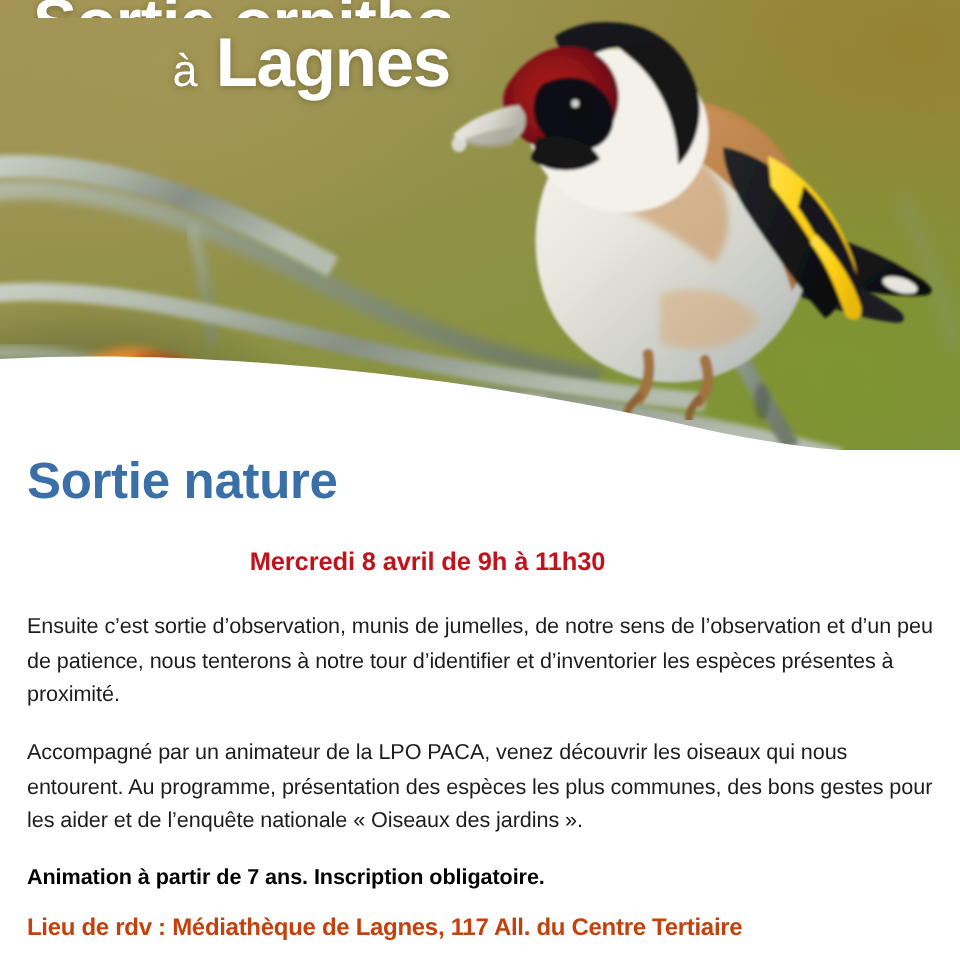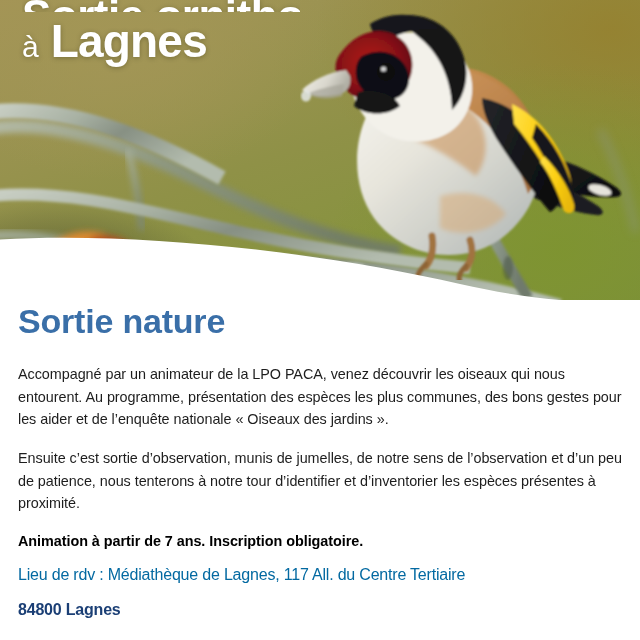--- a/index.html
+++ b/index.html
@@ -89,20 +89,21 @@
     font-weight: 700;
     line-height: 52px;
     letter-spacing: -0.5px;
   }
   .headline-main {
     display: block;
     font-size: 46px;
     font-weight: 700;
     line-height: 58px;
     letter-spacing: -0.8px;
+    text-align: right;
   }
   .headline-main .prefix {
     font-size: 30px;
     font-weight: 400;
     letter-spacing: 0;
   }
 
   
   .content {
     position: absolute;
@@ -145,22 +146,22 @@
     margin: 18px 0 0 0;
     font-size: 14.4px;
     font-weight: 700;
     color: #000000;
     letter-spacing: -0.05px;
   }
 
   .place-line {
     margin: 17px 0 0 0;
     font-size: 16px;
-    font-weight: 400;
-    color: #0369a1;
+    font-weight: 700;
+    color: #c2410c;
     letter-spacing: -0.2px;
   }
   .postal-line {
     margin: 17px 0 0 0;
     font-size: 16px;
     font-weight: 700;
     color: #1b3f75;
     letter-spacing: -0.2px;
   }
 </style>
@@ -344,25 +345,26 @@
         <span class="prefix">à</span>
         <span>Lagnes</span>
       </span>
     </div>
   </div>
 
   <div class="content">
 
     <h2 class="section-title">Sortie nature</h2>
 
+    <p class="event-date">Mercredi 8 avril de 9h à 11h30</p>
+
+    <p class="para">Ensuite c’est sortie d’observation, munis de jumelles, de notre sens de l’observation et d’un peu de patience, nous tenterons à notre tour d’identifier et d’inventorier les espèces présentes à proximité.</p>
 
     <p class="para">Accompagné par un animateur de la LPO PACA, venez découvrir les oiseaux qui nous entourent. Au programme, présentation des espèces les plus communes, des bons gestes pour les aider et de l’enquête nationale « Oiseaux des jardins ».</p>
 
-    <p class="para">Ensuite c’est sortie d’observation, munis de jumelles, de notre sens de l’observation et d’un peu de patience, nous tenterons à notre tour d’identifier et d’inventorier les espèces présentes à proximité.</p>
-
     <p class="note-bold">Animation  à partir de 7 ans. Inscription obligatoire.</p>
 
     <p class="place-line">Lieu de rdv : Médiathèque de Lagnes, 117 All. du Centre Tertiaire</p>
 
     <p class="postal-line">84800 Lagnes</p>
 
   </div>
 
 </div>
 

